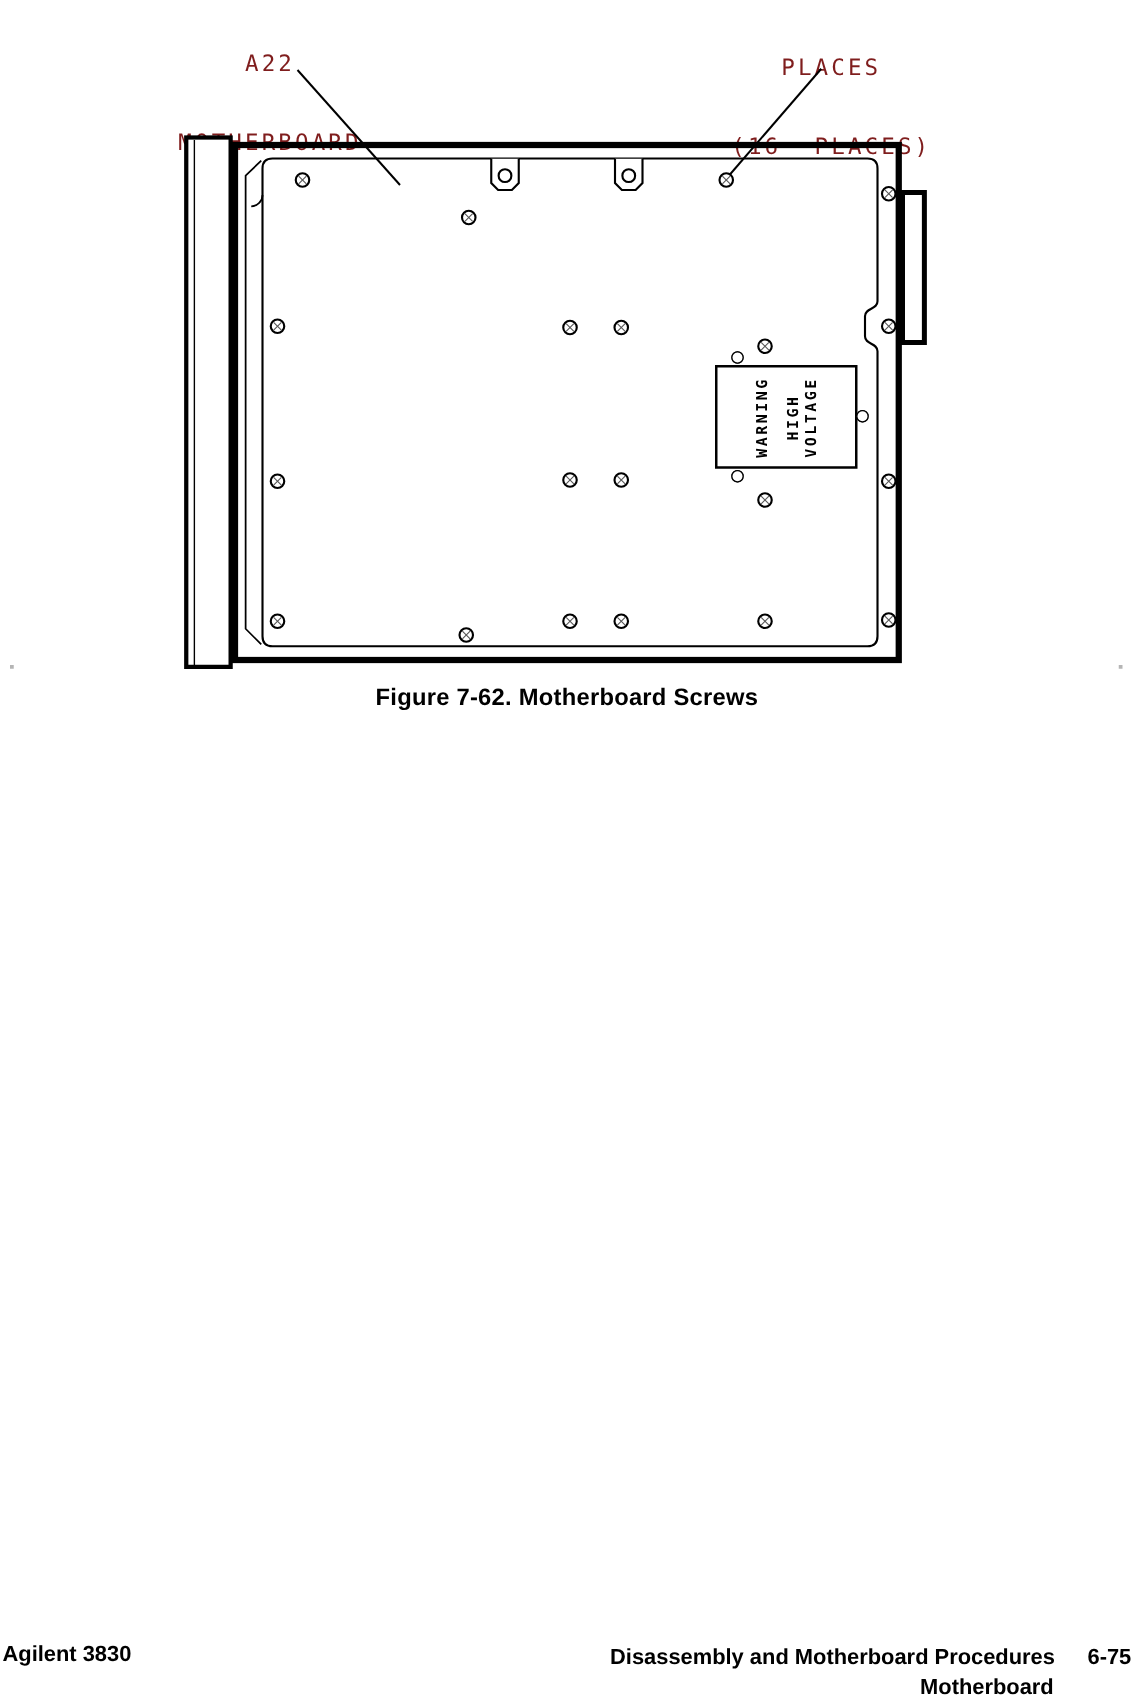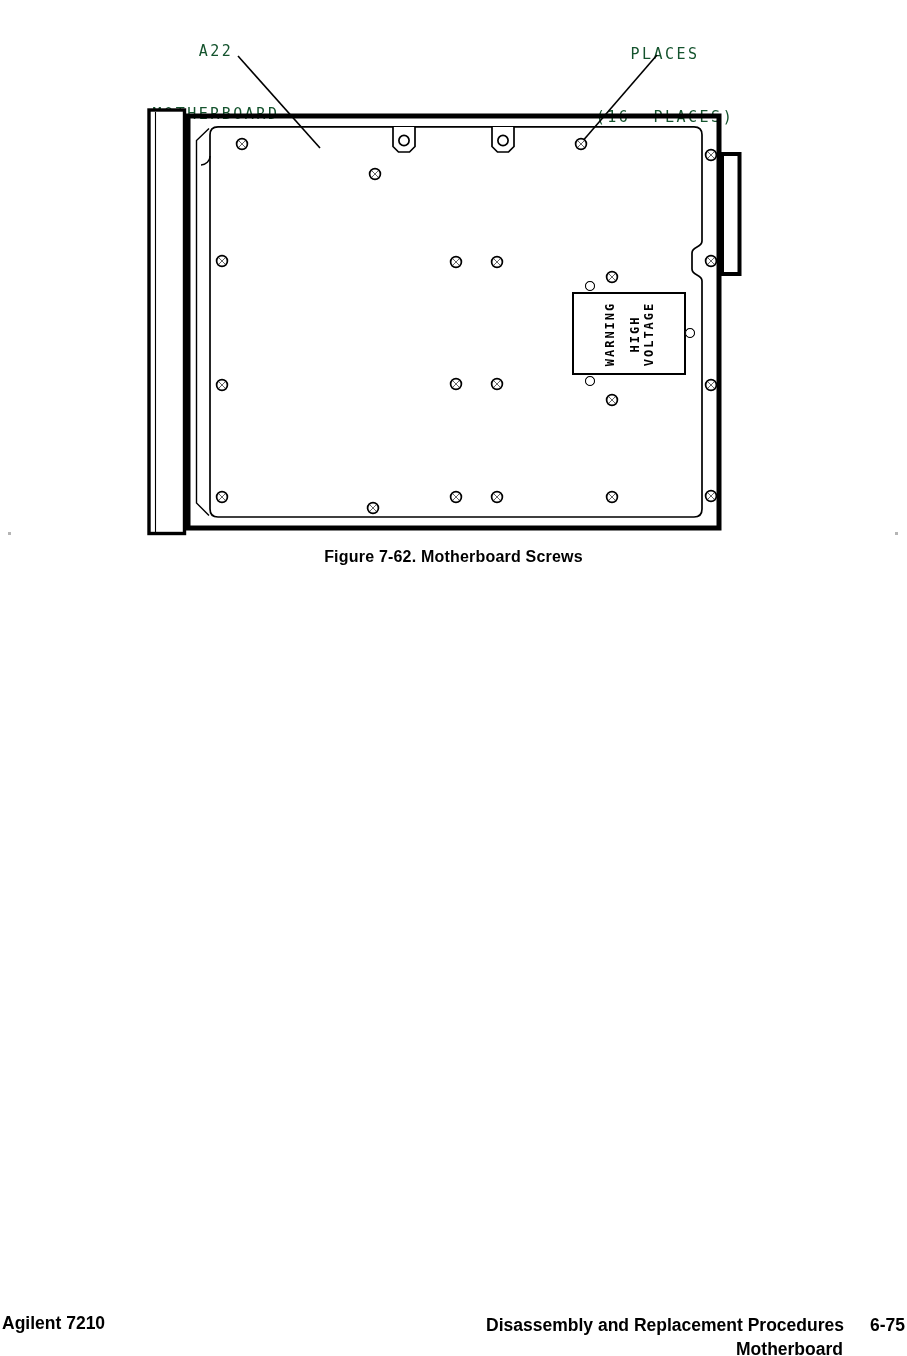--- a/index.html
+++ b/index.html
@@ -1,35 +1,35 @@
 <!DOCTYPE html>
 <html><head>
 <meta charset="utf-8">
 <style>
   html,body{margin:0;padding:0;background:#fff;}
   #page{position:relative;width:907px;height:1356px;background:#ffffff;overflow:hidden;
         font-family:"Liberation Sans",sans-serif;}
   
-  .callout{position:absolute;color:#14532d;font-family:"DejaVu Sans Mono",monospace;
-           font-size:15px;letter-spacing:2.5px;text-align:center;line-height:21px;white-space:pre;}
+  .callout{position:absolute;color:#7f1d1d;font-family:"DejaVu Sans Mono",monospace;
+           font-size:18px;letter-spacing:2.5px;text-align:center;line-height:21px;white-space:pre;}
   .callout div{white-space:pre;}
   #svgwrap{position:absolute;left:0;top:0;width:907px;height:600px;}
   svg{display:block;}
   
   #warning-label{position:absolute;left:572px;top:292px;width:114px;height:83px;
       border:2.2px solid #000;background:#fff;box-sizing:border-box;}
   #warning-text{position:absolute;left:50%;top:50%;transform:translate(-50%,-50%) rotate(-90deg);
       font-family:"DejaVu Sans Mono",monospace;font-weight:bold;color:#000;
       font-size:12px;line-height:14px;letter-spacing:2px;text-align:center;white-space:nowrap;}
   #warning-text .w1{margin-bottom:11px;}
   .pin{position:absolute;width:8px;height:8px;border:1.6px solid #000;border-radius:50%;
        background:#fff;box-sizing:content-box;}
   
   #caption{position:absolute;left:0;top:548px;width:907px;text-align:center;
-      font-weight:bold;font-size:16px;color:#000;letter-spacing:0.2px;}
+      font-weight:bold;font-size:19px;color:#000;letter-spacing:0.2px;}
   
   #footer{position:absolute;left:2px;right:2px;top:1313px;display:flex;
       justify-content:space-between;align-items:flex-start;
       font-weight:bold;font-size:17.5px;color:#000;}
   #footer-right{text-align:right;line-height:24px;}
   #footer-right .row1 .pagegap{display:inline-block;width:26px;}
   #footer-right .row2{padding-right:62px;}
   .edge-dot{position:absolute;width:3px;height:3px;background:#b5b5b5;}
 </style>
 </head>
@@ -201,23 +201,23 @@
       <div>VOLTAGE</div>
     </div>
   </div>
 
   <div id="caption">Figure 7-62. Motherboard Screws</div>
 
   <div class="edge-dot" style="left:8px;top:532px;"></div>
   <div class="edge-dot" style="left:895px;top:532px;"></div>
 
   <div id="footer">
-    <span>Agilent 7210</span>
+    <span>Agilent 3830</span>
     <span id="footer-right">
-      <span class="row1"><span>Disassembly and Replacement Procedures</span><span class="pagegap"></span><span>6-75</span></span>
+      <span class="row1"><span>Disassembly and Motherboard Procedures</span><span class="pagegap"></span><span>6-75</span></span>
       <div class="row2">Motherboard</div>
     </span>
   </div>
 
 <div class="pin" style="left: 584.5px; top: 280.5px;"></div>
     <div class="pin" style="left: 584.5px; top: 375.5px;"></div>
     <div class="pin" style="left: 684.5px; top: 327.5px;"></div>
   </div>
 
 </body></html>

